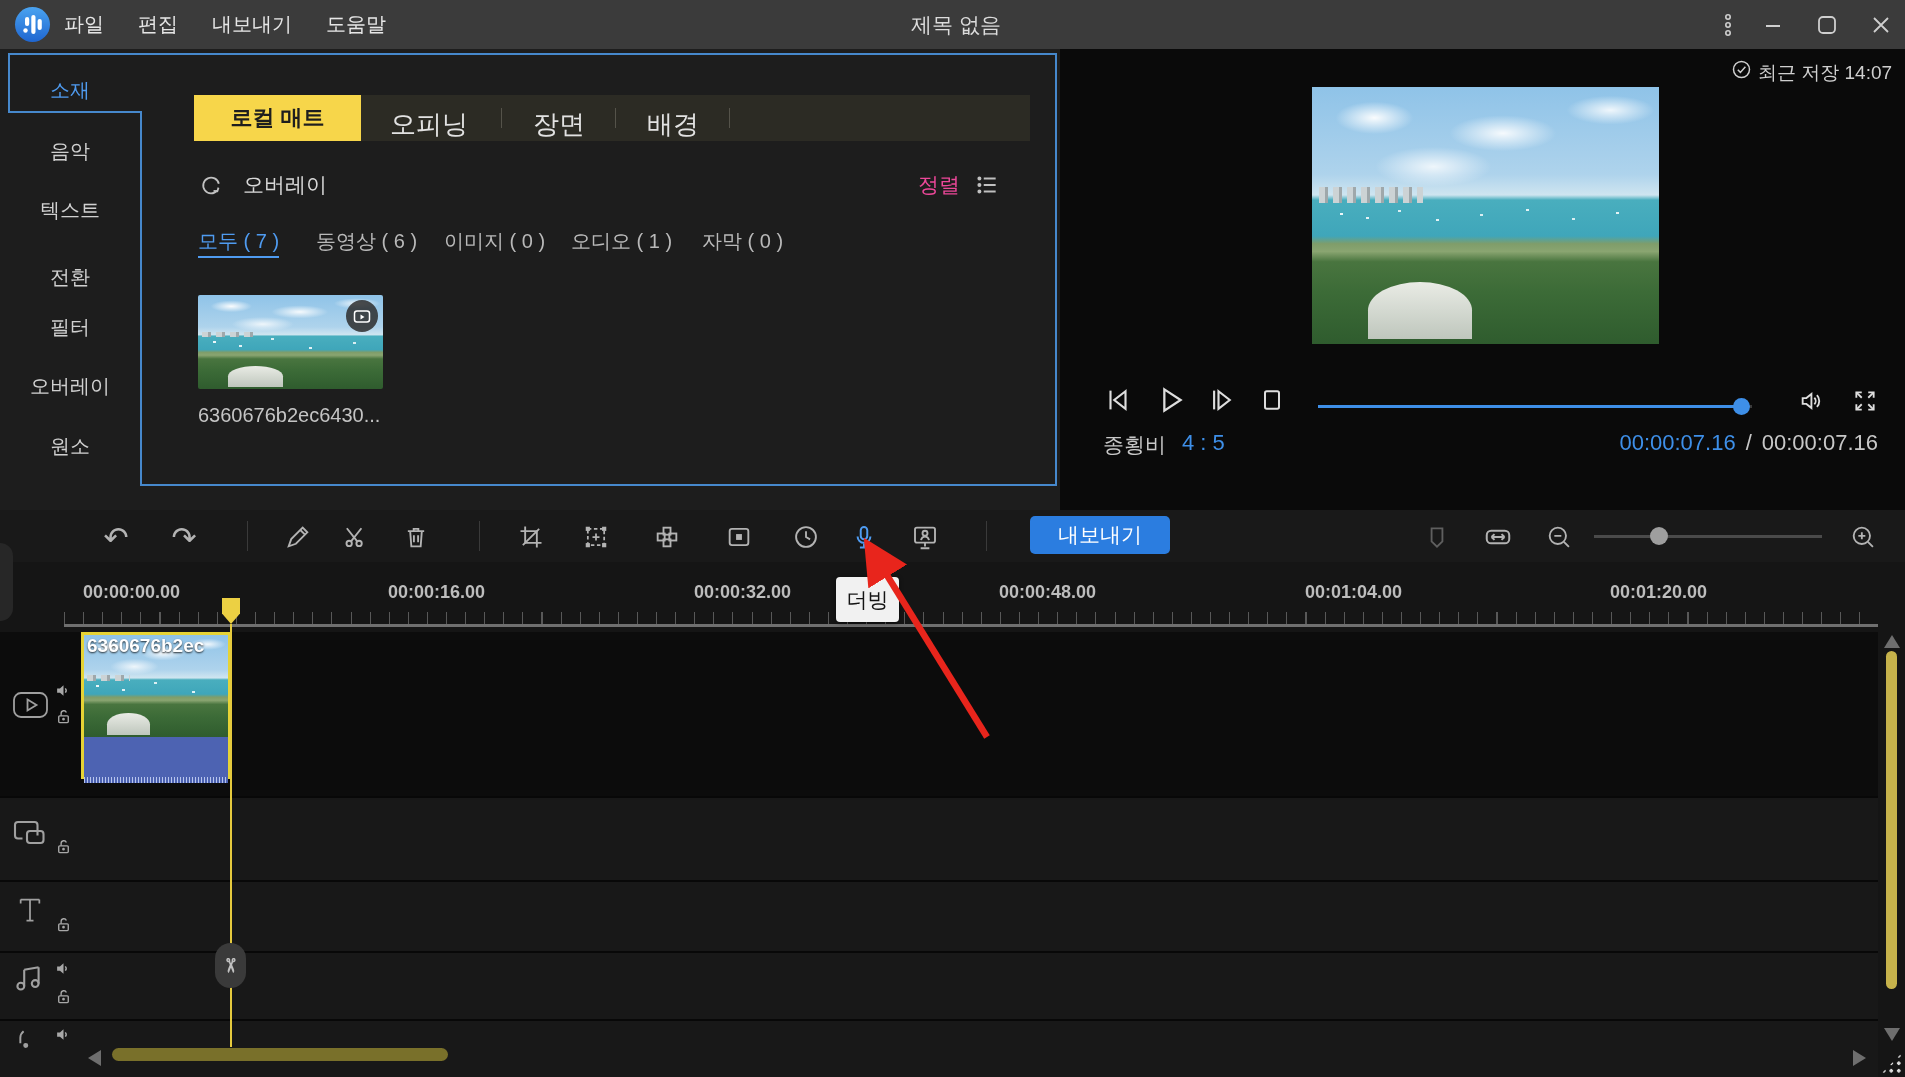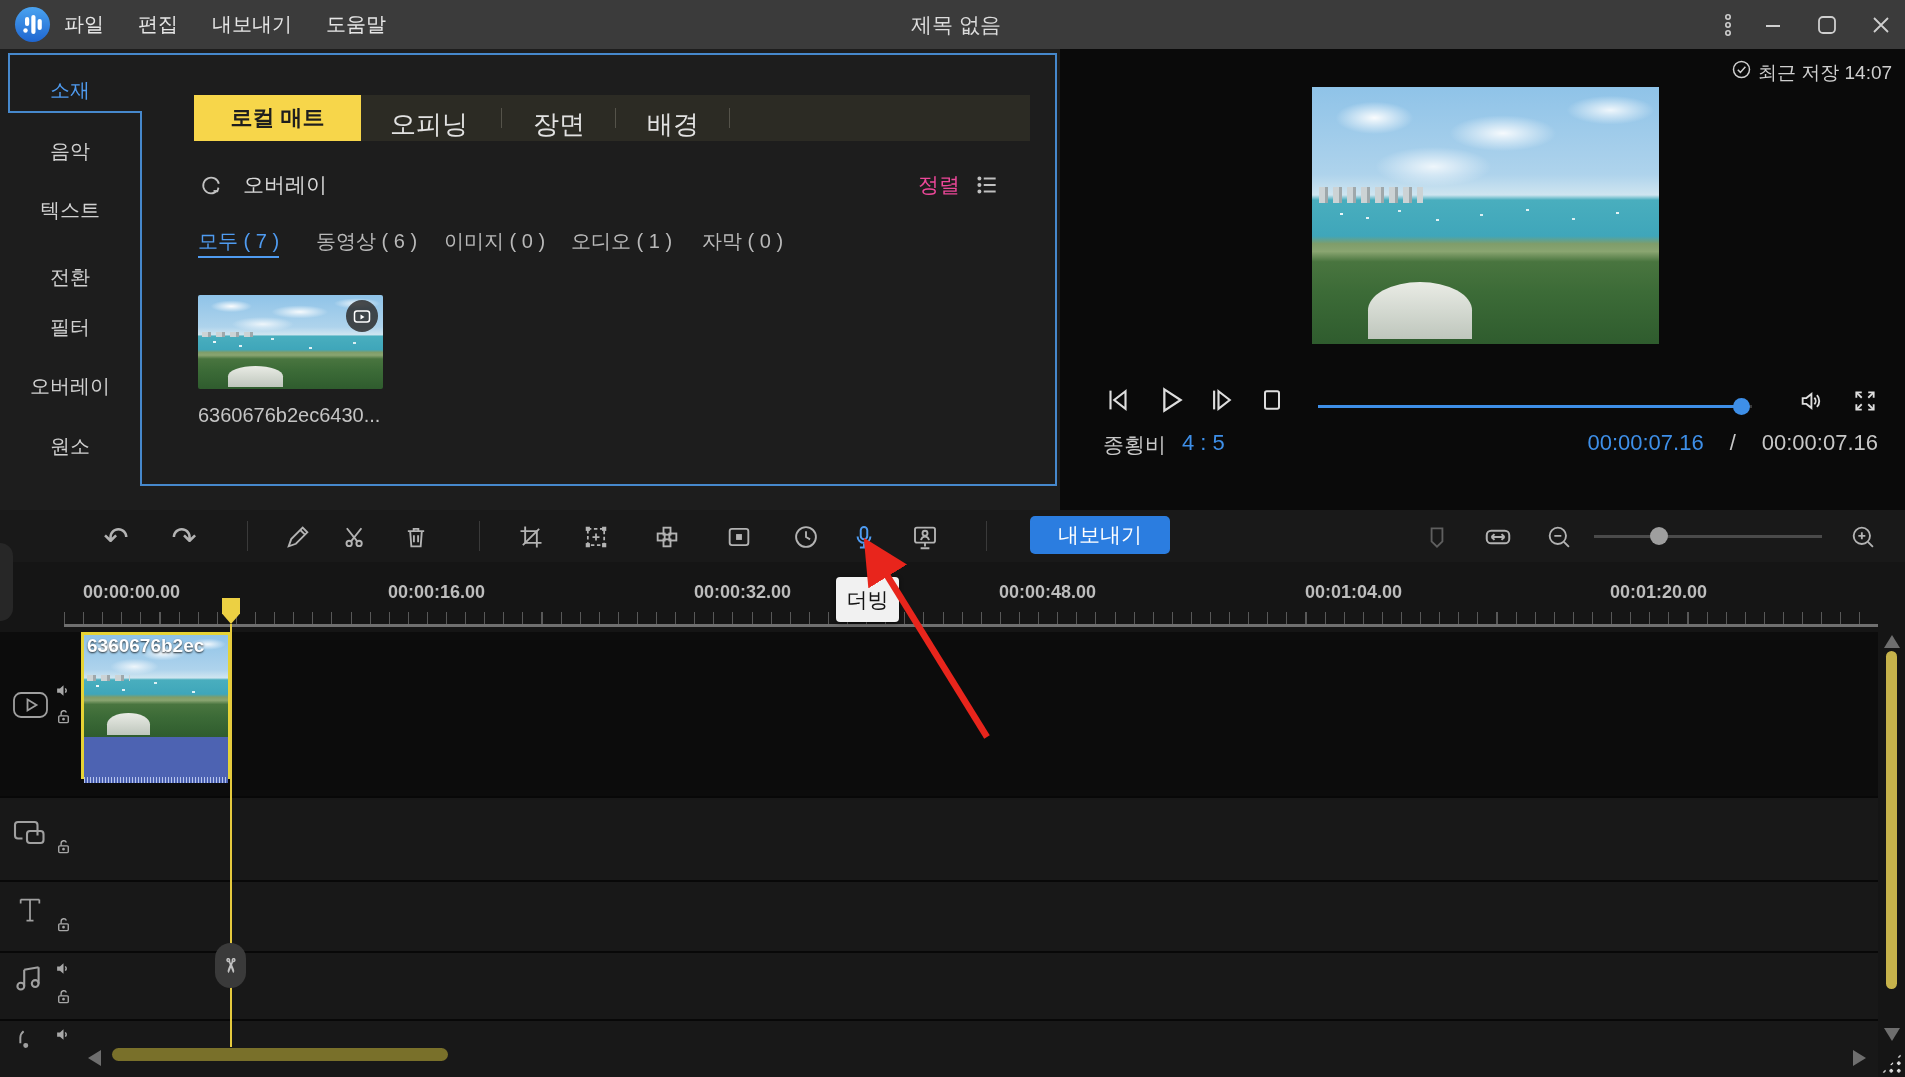--- a/index.html
+++ b/index.html
@@ -206,21 +206,21 @@
       </span>
       <span class="pbtn" style="left:792px;top:339px">
         <svg width="26" height="26" viewBox="0 0 24 24" fill="none" stroke="currentColor" stroke-width="1.7">
           <path d="M9 4H4v5M15 4h5v5M9 20H4v-5M15 20h5v-5"></path>
             <path d="M4 4l5 5M20 20l-5-5M20 4l-5 5M4 20l5-5"></path>
           </svg>
       </span>
 
       <span style="position:absolute;left:43px;top:382px;color:#c8c8c8;font-size:21px">종횡비</span>
       <span style="position:absolute;left:122px;top:381px;color:#3e8fe8;font-size:22px">4 : 5</span>
-      <div style="position:absolute;right:27px;top:381px;display:flex;gap:26px;font-size:22px">
+      <div style="position:absolute;right:27px;top:381px;display:flex;gap:10px;font-size:22px">
         <span style="color:#3e8fe8">00:00:07.16</span>
         <span style="color:#c8c8c8">/</span>
         <span style="color:#c8c8c8">00:00:07.16</span>
       </div>
     </div>
 
     <div class="bline" style="left:8px;top:4px;width:1049px;height:2px"></div>
     <div class="bline" style="left:8px;top:4px;width:2px;height:60px"></div>
     <div class="bline" style="left:8px;top:62px;width:134px;height:2px"></div>
     <div class="bline" style="left:140px;top:62px;width:2px;height:375px"></div>

